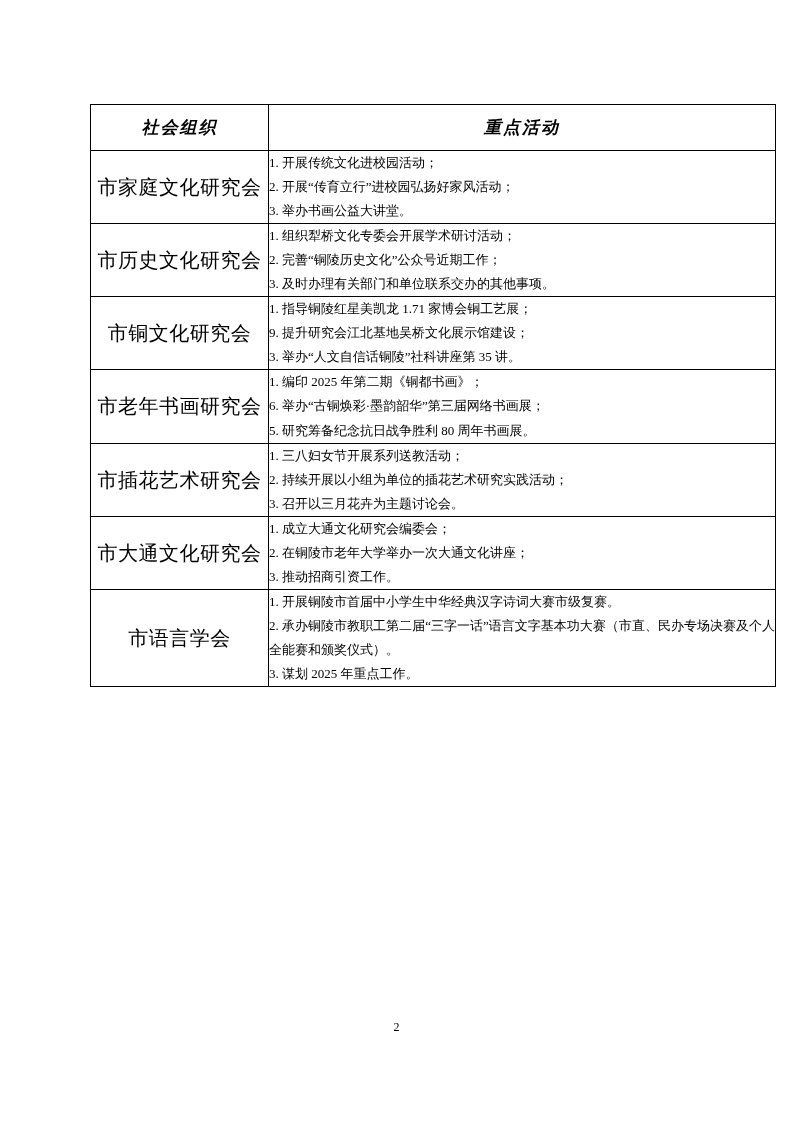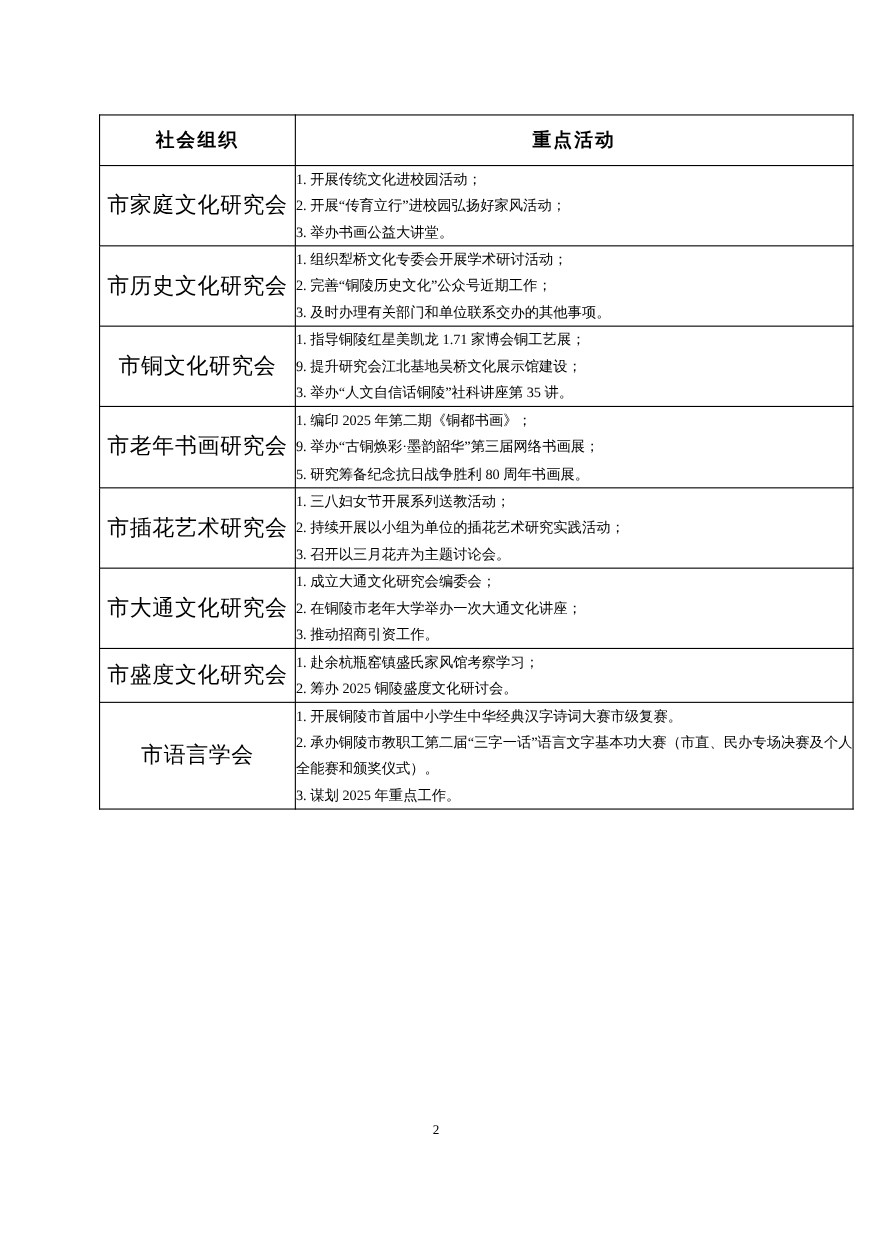--- a/index.html
+++ b/index.html
@@ -32,20 +32,21 @@
     vertical-align: middle;
     padding: 0;
   }
   th.col-org, th.col-act {
     font-weight: bold;
     font-size: 17px;
     letter-spacing: 2px;
     text-align: center;
     height: 45px;
     font-family: "Liberation Sans", "DejaVu Sans", sans-serif;
+    font-style: italic;
   }
   .col-org { width: 178px; }
   .col-act { width: 507px; }
 
   td.org-cell {
     text-align: center;
     font-size: 20px;
     letter-spacing: 0.5px;
     padding: 6px 4px;
     line-height: 1.6;
@@ -107,48 +108,41 @@
           <td class="act-cell">
             <div class="line">1. 指导铜陵红星美凯龙 1.71 家博会铜工艺展；</div>
             <div class="line">9. 提升研究会江北基地吴桥文化展示馆建设；</div>
             <div class="line">3. 举办“人文自信话铜陵”社科讲座第 35 讲。</div>
           </td>
         </tr>
         <tr>
           <td class="org-cell">市老年书画研究会</td>
           <td class="act-cell">
             <div class="line">1. 编印 2025 年第二期《铜都书画》；</div>
-            <div class="line">9. 举办“古铜焕彩·墨韵韶华”第三届网络书画展；</div>
+            <div class="line">6. 举办“古铜焕彩·墨韵韶华”第三届网络书画展；</div>
             <div class="line">5. 研究筹备纪念抗日战争胜利 80 周年书画展。</div>
           </td>
         </tr>
         <tr>
           <td class="org-cell">市插花艺术研究会</td>
           <td class="act-cell">
             <div class="line">1. 三八妇女节开展系列送教活动；</div>
             <div class="line">2. 持续开展以小组为单位的插花艺术研究实践活动；</div>
             <div class="line">3. 召开以三月花卉为主题讨论会。</div>
           </td>
         </tr>
         <tr>
           <td class="org-cell">市大通文化研究会</td>
           <td class="act-cell">
             <div class="line">1. 成立大通文化研究会编委会；</div>
             <div class="line">2. 在铜陵市老年大学举办一次大通文化讲座；</div>
             <div class="line">3. 推动招商引资工作。</div>
           </td>
         </tr>
         <tr>
-          <td class="org-cell">市盛度文化研究会</td>
-          <td class="act-cell">
-            <div class="line">1. 赴余杭瓶窑镇盛氏家风馆考察学习；</div>
-            <div class="line">2. 筹办 2025 铜陵盛度文化研讨会。</div>
-          </td>
-        </tr>
-        <tr>
           <td class="org-cell">市语言学会</td>
           <td class="act-cell">
             <div class="line">1. 开展铜陵市首届中小学生中华经典汉字诗词大赛市级复赛。</div>
             <div class="line">2. 承办铜陵市教职工第二届“三字一话”语言文字基本功大赛（市直、民办专场决赛及个人全能赛和颁奖仪式）。</div>
             <div class="line">3. 谋划 2025 年重点工作。</div>
           </td>
         </tr>
       </tbody>
   </table>
 

